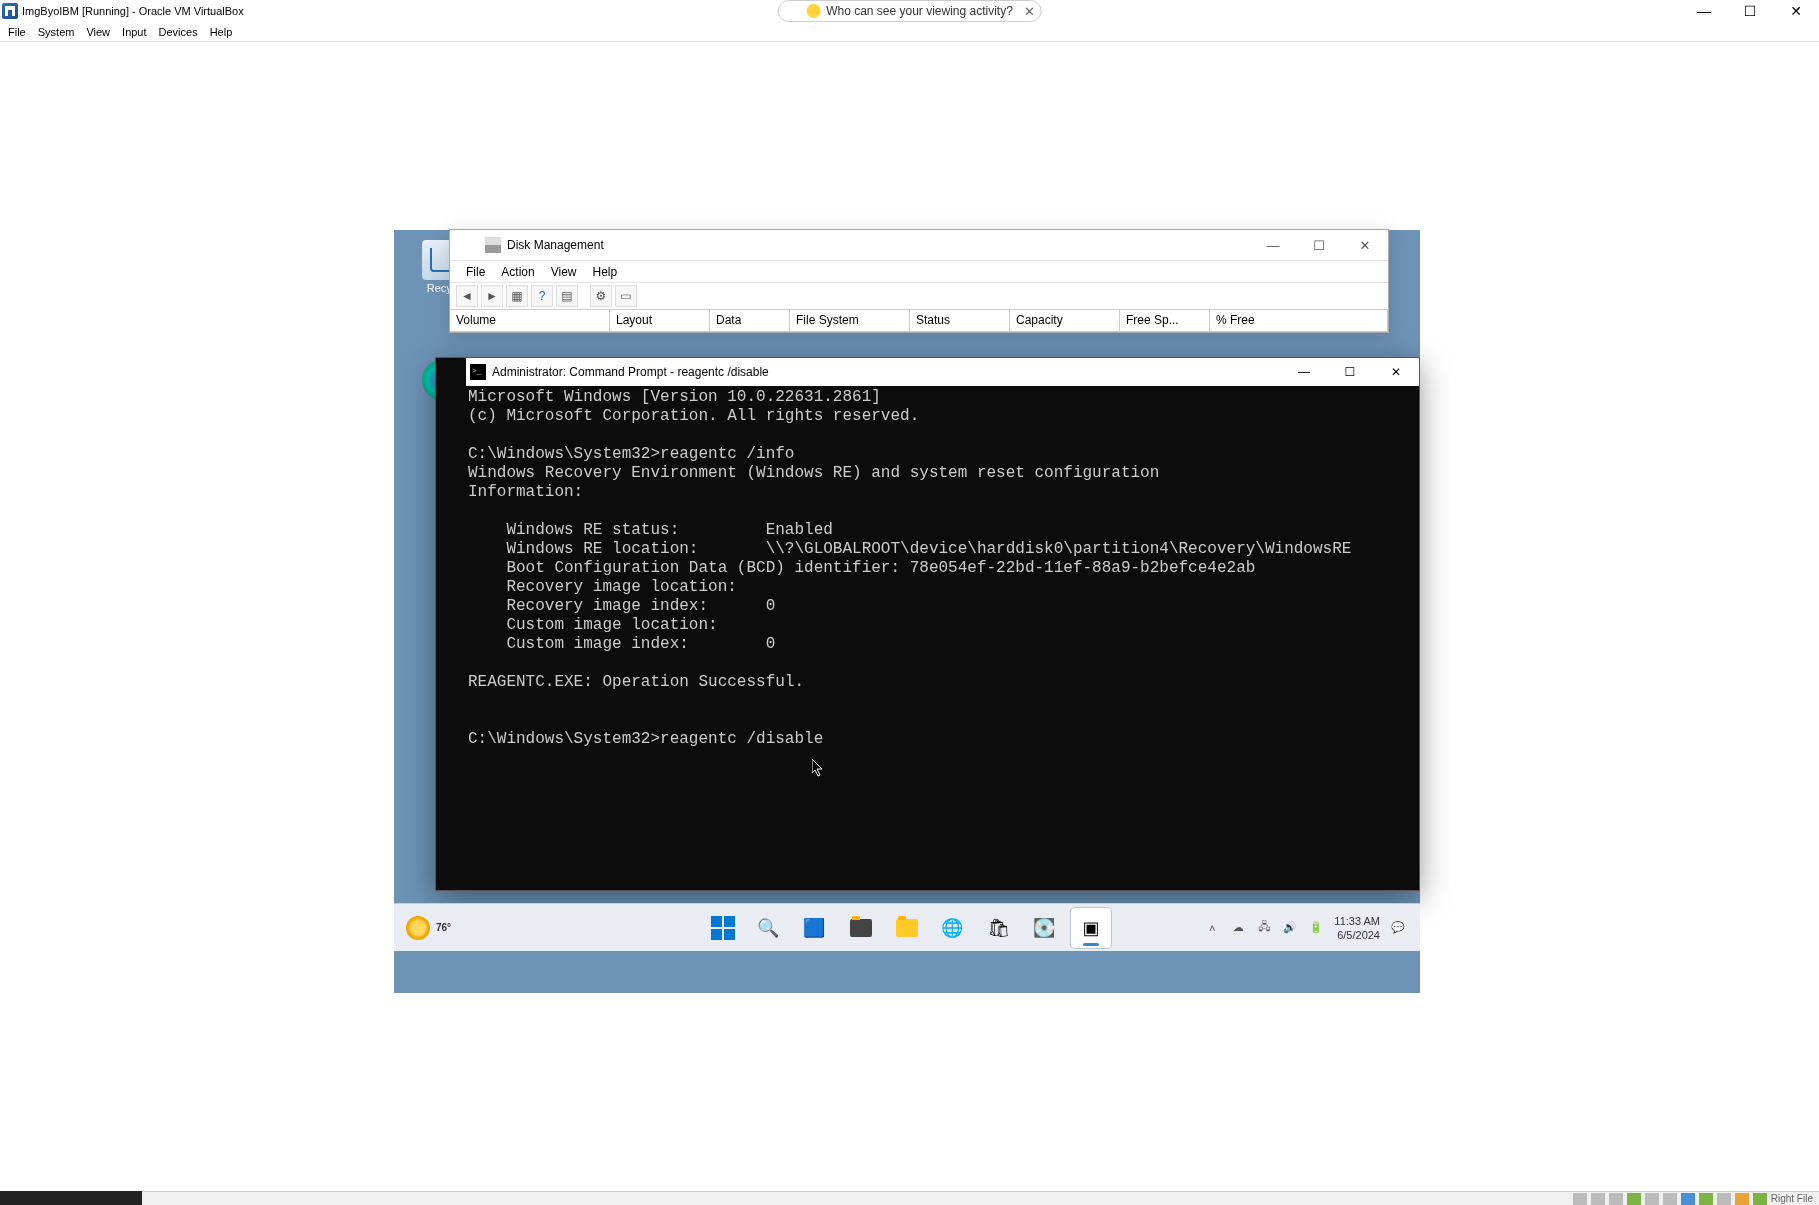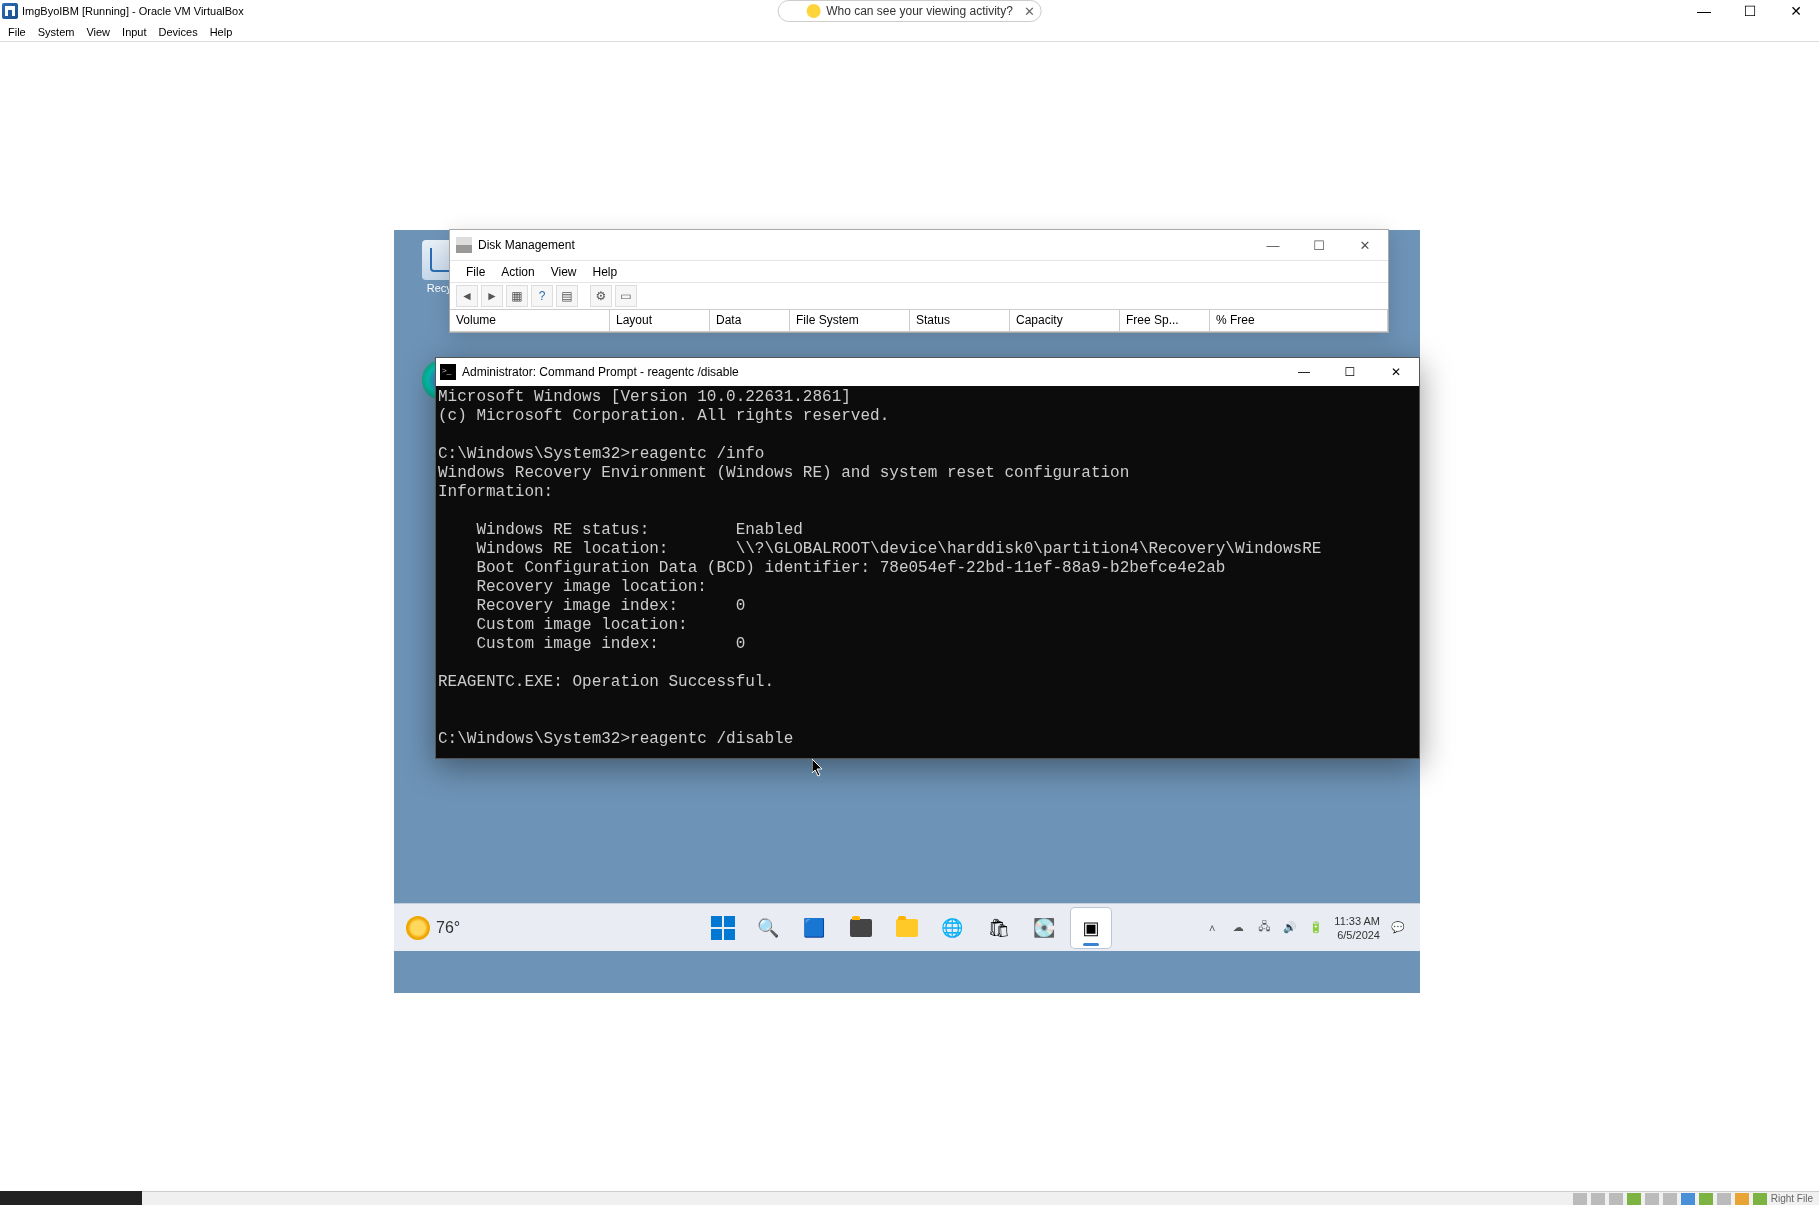--- a/index.html
+++ b/index.html
@@ -26,45 +26,45 @@
 
 
 .desk-icon { position:absolute; width:60px; text-align:center; color:#fff; font-size:11px; }
 .desk-icon .ic { width:40px; height:40px; margin:0 auto 2px; background:#eee; border-radius:4px; position:relative;}
 .recycle .ic { background: linear-gradient(#e8f0f8,#c4d6e8); }
 .recycle .ic::after { content:""; position:absolute; inset:8px; border:2px solid #2a6db0; border-top:none; border-radius:0 0 4px 4px;}
 .edge .ic { background: radial-gradient(circle,#39c 30%,#0cb 50%,#1a8 70%); border-radius:50%;}
 
 
 .dm-window { position:absolute; left:449px; top:229px; width:940px; background:#fff; border:1px solid #aaa; box-shadow:0 4px 20px rgba(0,0,0,.15); }
-.dm-title { height:30px; display:flex; align-items:center; padding-left:6px; font-size:12px; color:#000; background:#fff; }
+.dm-title { height:30px; display:flex; align-items:center; padding-left:6px; font-size:12px; color:#000; background:#fff;margin-left:29px; }
 .dm-title .dm-ic { width:16px; height:16px; background:#888; margin-right:6px; position:relative;}
 .dm-title .dm-ic::before{content:"";position:absolute;inset:0;background:linear-gradient(#ddd 50%,#999 50%);}
 .dm-title .wctrl { margin-left:auto; display:flex; }
 .dm-title .wctrl button{ width:46px; height:30px; border:none; background:transparent; font-size:13px; color:#555;}
 .dm-menu { height:22px; display:flex; align-items:center; font-size:12px; padding-left:8px; border-top:1px solid #e5e5e5;}
 .dm-menu span{ padding:0 8px;}
 .dm-toolbar { height:28px; display:flex; align-items:center; padding-left:6px; gap:3px; border-top:1px solid #e5e5e5; border-bottom:1px solid #ccc;}
 .dm-toolbar .tb { width:22px; height:22px; border:1px solid transparent; display:flex; align-items:center; justify-content:center; font-size:12px; color:#555; background:#f6f6f6; border:1px solid #ddd;}
 .dm-columns { height:22px; display:flex; border-bottom:1px solid #ccc; font-size:12px; }
 .dm-columns span { border-right:1px solid #ccc; padding:3px 6px; background:#fff;}
 
 
-.cmd-window { position:absolute; left:435px; top:357px; width:985px; height:402px; background:#0c0c0c; border:1px solid #555; box-shadow:0 8px 30px rgba(0,0,0,.4); display:flex; flex-direction:column;}
+.cmd-window { position:absolute; left:435px; top:357px; width:985px; height:534px; background:#0c0c0c; border:1px solid #555; box-shadow:0 8px 30px rgba(0,0,0,.4); display:flex; flex-direction:column;padding-left:30px;}
 .cmd-title { height:28px; background:#fff; display:flex; align-items:center; font-size:12px; color:#000; padding-left:4px;}
 .cmd-title .cmd-ic { width:16px; height:16px; background:#000; margin-right:6px; position:relative;}
 .cmd-title .cmd-ic::after{content:">_"; color:#ccc; font-size:8px; position:absolute; left:2px; top:2px;}
 .cmd-title .wctrl{ margin-left:auto; display:flex;}
 .cmd-title .wctrl button{ width:46px; height:28px; border:none; background:transparent; font-size:12px;}
 .cmd-title .wctrl button.close{ color:#000;}
 .cmd-body { flex:1; background:#0c0c0c; color:#ccc; font-family:Consolas,"Courier New",monospace; font-size:16px; padding:2px 0 0 2px; white-space:pre; overflow:hidden; line-height:19px;}
 
 
 .taskbar { position:absolute; left:394px; bottom:254px; width:1026px; height:48px; background:#e9edf3; border-top:1px solid #c5cdd8; display:flex; align-items:center;}
-.taskbar .weather { display:flex; align-items:center; gap:6px; padding-left:12px; font-size:16px; color:#333;}
+.taskbar .weather { display:flex; align-items:center; gap:6px; padding-left:12px; font-size:10px; color:#333;font-weight:bold;}
 .taskbar .weather .sun { width:24px; height:24px; background:radial-gradient(#ffd95e 40%,#f0a500 60%); border-radius:50%; position:relative;}
 .taskbar .center { position:absolute; left:50%; transform:translateX(-50%); display:flex; gap:6px;}
 .taskbar .tb-ic { width:40px; height:40px; border-radius:4px; display:flex; align-items:center; justify-content:center; font-size:18px;}
 .taskbar .tb-ic.active { background:#fff; box-shadow:0 0 0 1px #bcc7d6; position:relative;}
 .taskbar .tb-ic.active::after{content:"";position:absolute;bottom:2px;left:50%;transform:translateX(-50%);width:16px;height:3px;background:#3b82d0;border-radius:2px;}
 .taskbar .tray { margin-left:auto; display:flex; align-items:center; gap:10px; padding-right:14px; font-size:11px; color:#333;}
 .taskbar .tray .clock { text-align:right; line-height:14px;}
 .taskbar .tray .tic { width:16px; height:16px; color:#555; display:flex; align-items:center; justify-content:center;}
 
 

